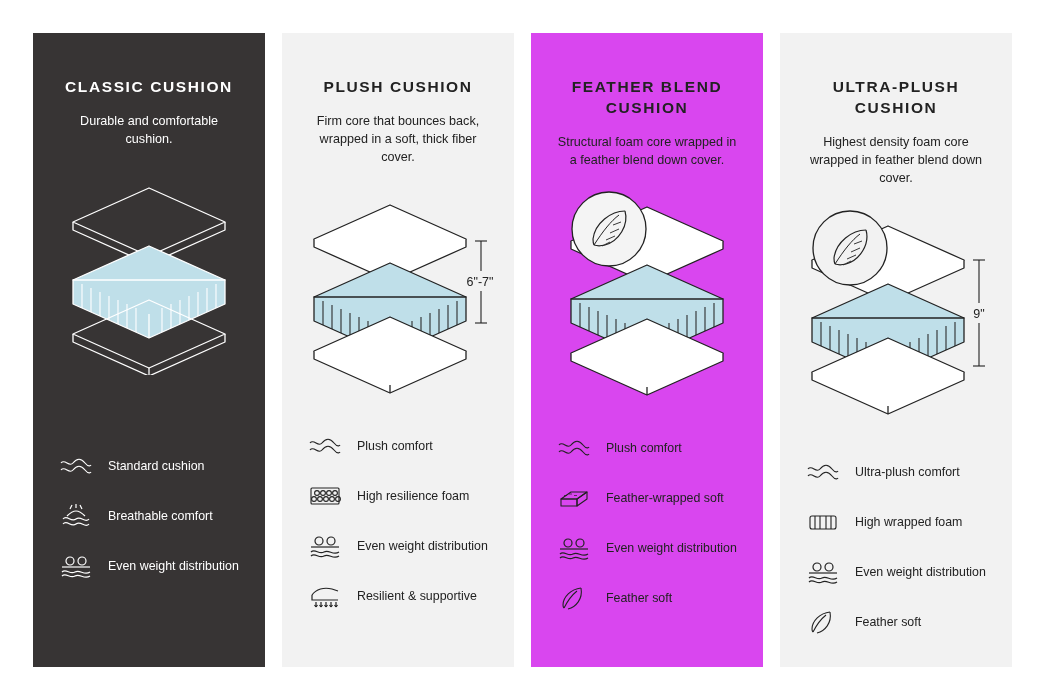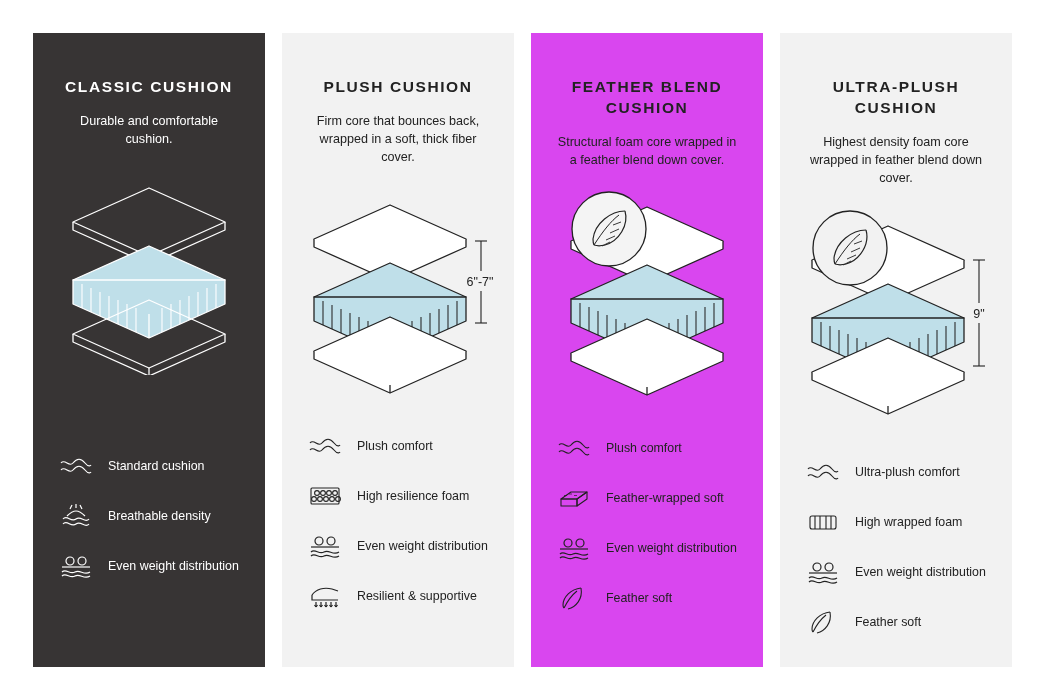--- a/index.html
+++ b/index.html
@@ -158,21 +158,21 @@
       </div>
       <div class="feature">
         <span class="ficon">
           <svg width="34" height="26" viewBox="0 0 34 26" fill="none" stroke="#ffffff" stroke-width="1.2">
             <path d="M11 6 13 2M17 5 17 1M23 6 21 2"></path>
             <path d="M4 16c4-5 8 4 13 0s9 5 13 0"></path>
             <path d="M4 21c4-5 8 4 13 0s9 5 13 0"></path>
             <path d="M8 13c3-3 6-5 9-5s6 2 9 5"></path>
           </svg>
         </span>
-        <span class="flabel">Breathable density</span>
+        <span class="flabel">Breathable comfort</span>
       </div>
       <div class="feature">
         <span class="ficon">
           <svg width="34" height="26" viewBox="0 0 34 26" fill="none" stroke="#ffffff" stroke-width="1.2">
             <circle cx="11" cy="8" r="4"></circle>
             <circle cx="23" cy="8" r="4"></circle>
             <path d="M3 14h28"></path>
             <path d="M3 19c4-4 8 3 13 0s9 4 15 0"></path>
             <path d="M3 23c4-4 8 3 13 0s9 4 15 0"></path>
           </svg>

